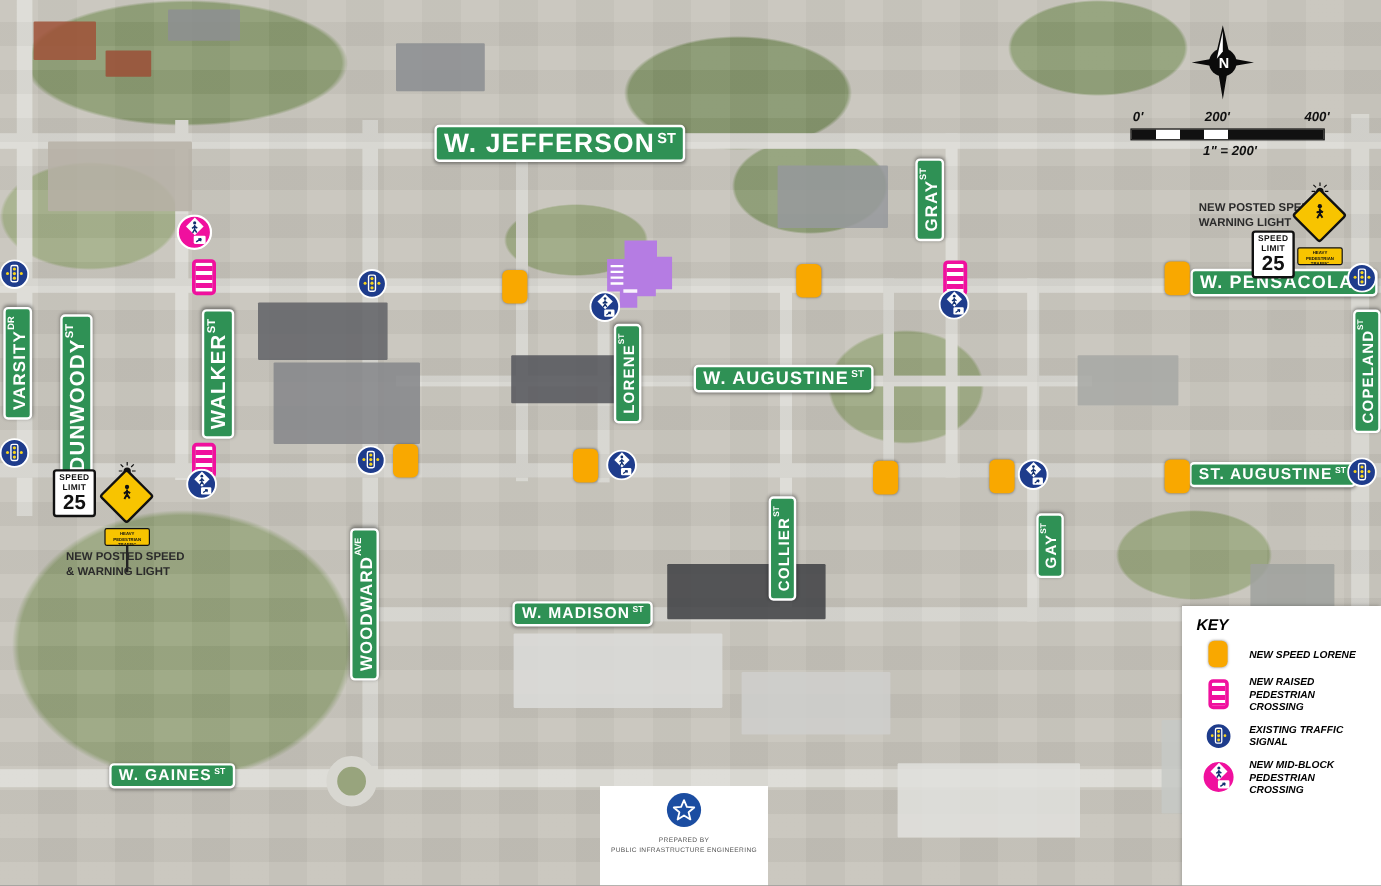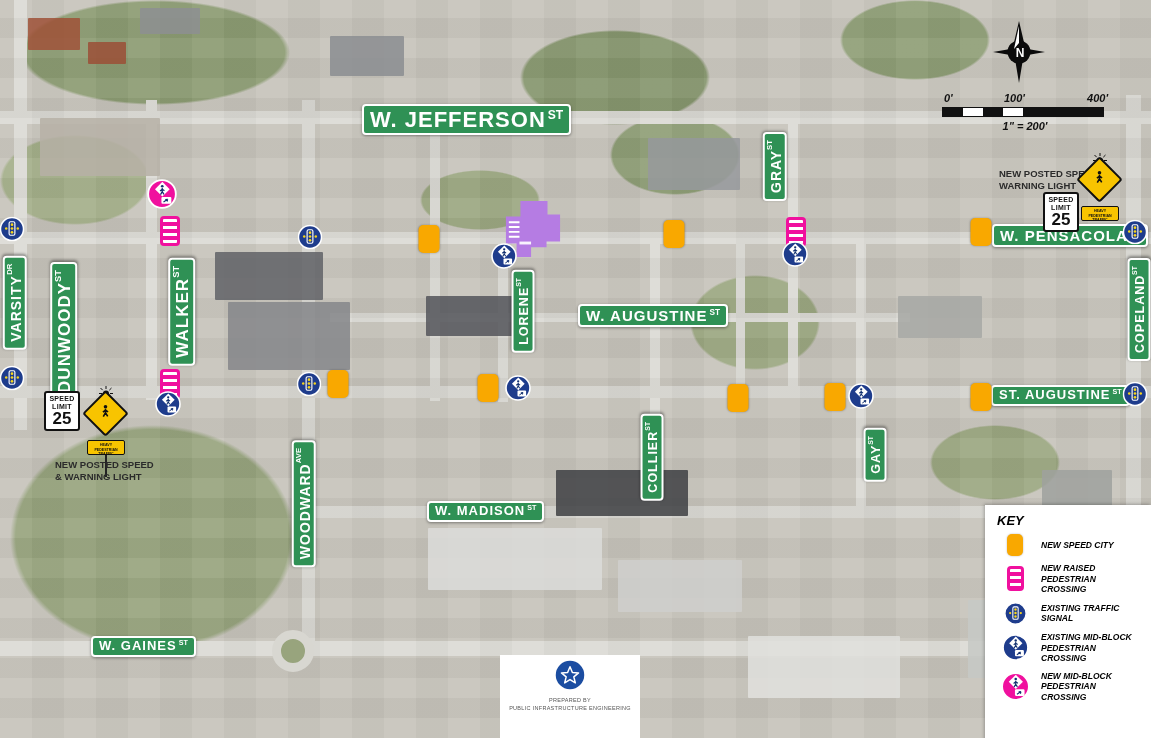--- a/index.html
+++ b/index.html
@@ -309,21 +309,21 @@
         <polygon points="53,32 30,28 34,32 30,36"></polygon>
       </g>
       <circle cx="27" cy="32" r="11.5" fill="#0b0b0b"></circle>
       <polygon points="27,6 22,29 27,23" fill="#fff"></polygon>
     </svg>
     <span class="nlabel">N</span>
   </div>
 
   <div class="scalebar">
     <span class="tick t0">0'</span>
-    <span class="tick t200">100'</span>
+    <span class="tick t200">200'</span>
     <span class="tick t400">400'</span>
     <div class="bar"></div>
     <div class="ratio">1" = 200'</div>
   </div>
 
   <div class="spdgroup" style="left:38px;top:383px;width:150px;height:160px;">
     <div class="spdsign" style="left:6px;top:8px;">
       <span class="w">SPEED</span>
       <span class="w">LIMIT</span>
       <span class="v">25</span>
@@ -381,21 +381,21 @@
     <div class="plaque" style="left:86px;top:56px;">HEAVY PEDESTRIAN TRAFFIC</div>
   </div>
 
   <div class="keybox">
     <div class="keytitle">KEY</div>
     <div id="keyitems">
         <div class="keyitem">
           <div class="keyicon">
             <div class="m-speed-table" style="width: 16px; height: 22px;"></div>
           </div>
-          <div class="keylabel">NEW SPEED CITY</div>
+          <div class="keylabel">NEW SPEED LORENE</div>
         </div>
         <div class="keyitem">
           <div class="keyicon">
             <div class="m-raised-crossing" style="width: 17px; height: 25px;"></div>
           </div>
           <div class="keylabel">NEW RAISED PEDESTRIAN CROSSING</div>
         </div>
         <div class="keyitem">
           <div class="keyicon">
             <span style="display: inline-block; line-height: 0;"><svg width="23" height="23" viewBox="0 0 26 26">
@@ -407,33 +407,20 @@
                   <circle cx="13" cy="16.5" r="1.4"></circle>
                   <circle cx="7" cy="12.5" r="1.3"></circle>
                   <circle cx="19" cy="12.5" r="1.3"></circle>
                 </g>
               </svg></span>
           </div>
           <div class="keylabel">EXISTING TRAFFIC SIGNAL</div>
         </div>
         <div class="keyitem">
           <div class="keyicon">
-            <span style="display: inline-block; line-height: 0;"><svg width="27" height="27" viewBox="0 0 26 26">
-                <circle cx="13" cy="13" r="12" fill="#1e3c8c" stroke="#fff" stroke-width="1.6"></circle>
-                <rect x="8.8" y="4.3" width="9" height="9" transform="rotate(45 13.3 8.8)" fill="#fff"></rect>
-                <circle cx="13.2" cy="6.3" r="1.15" fill="#123070"></circle>
-                <path d="M13.2 7.8 v3.2 M13.2 8.8 l-1.9 1.5 M13.2 8.8 l1.9 1.3 M13.2 11 l-1.5 2.5 M13.2 11 l1.5 2.3" stroke="#123070" stroke-width="1.1" fill="none"></path>
-                <rect x="12.5" y="15.5" width="8.6" height="6" rx="1" fill="#fff"></rect>
-                <path d="M14.3 20 l3.6 -2.4 M17.9 17.6 l-2.1 .2 M17.9 17.6 l-.5 1.9" stroke="#123070" stroke-width="1" fill="none"></path>
-              </svg></span>
-          </div>
-          <div class="keylabel">EXISTING MID-BLOCK PEDESTRIAN CROSSING</div>
-        </div>
-        <div class="keyitem">
-          <div class="keyicon">
             <span style="display: inline-block; line-height: 0;"><svg width="29" height="29" viewBox="0 0 26 26">
                 <circle cx="13" cy="13" r="12" fill="#f0109e" stroke="#fff" stroke-width="1.6"></circle>
                 <rect x="8.8" y="4.3" width="9" height="9" transform="rotate(45 13.3 8.8)" fill="#fff"></rect>
                 <circle cx="13.2" cy="6.3" r="1.15" fill="#123070"></circle>
                 <path d="M13.2 7.8 v3.2 M13.2 8.8 l-1.9 1.5 M13.2 8.8 l1.9 1.3 M13.2 11 l-1.5 2.5 M13.2 11 l1.5 2.3" stroke="#123070" stroke-width="1.1" fill="none"></path>
                 <rect x="12.5" y="15.5" width="8.6" height="6" rx="1" fill="#fff"></rect>
                 <path d="M14.3 20 l3.6 -2.4 M17.9 17.6 l-2.1 .2 M17.9 17.6 l-.5 1.9" stroke="#123070" stroke-width="1" fill="none"></path>
               </svg></span>
           </div>
           <div class="keylabel">NEW MID-BLOCK PEDESTRIAN CROSSING</div>

